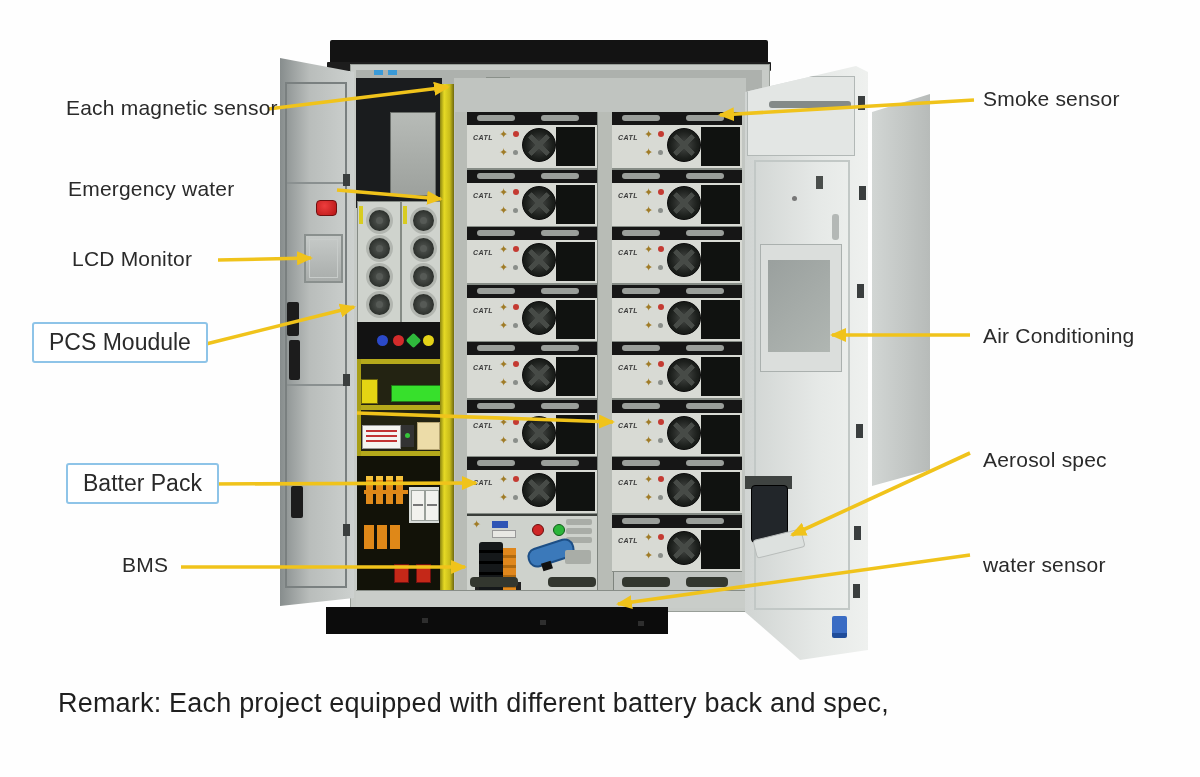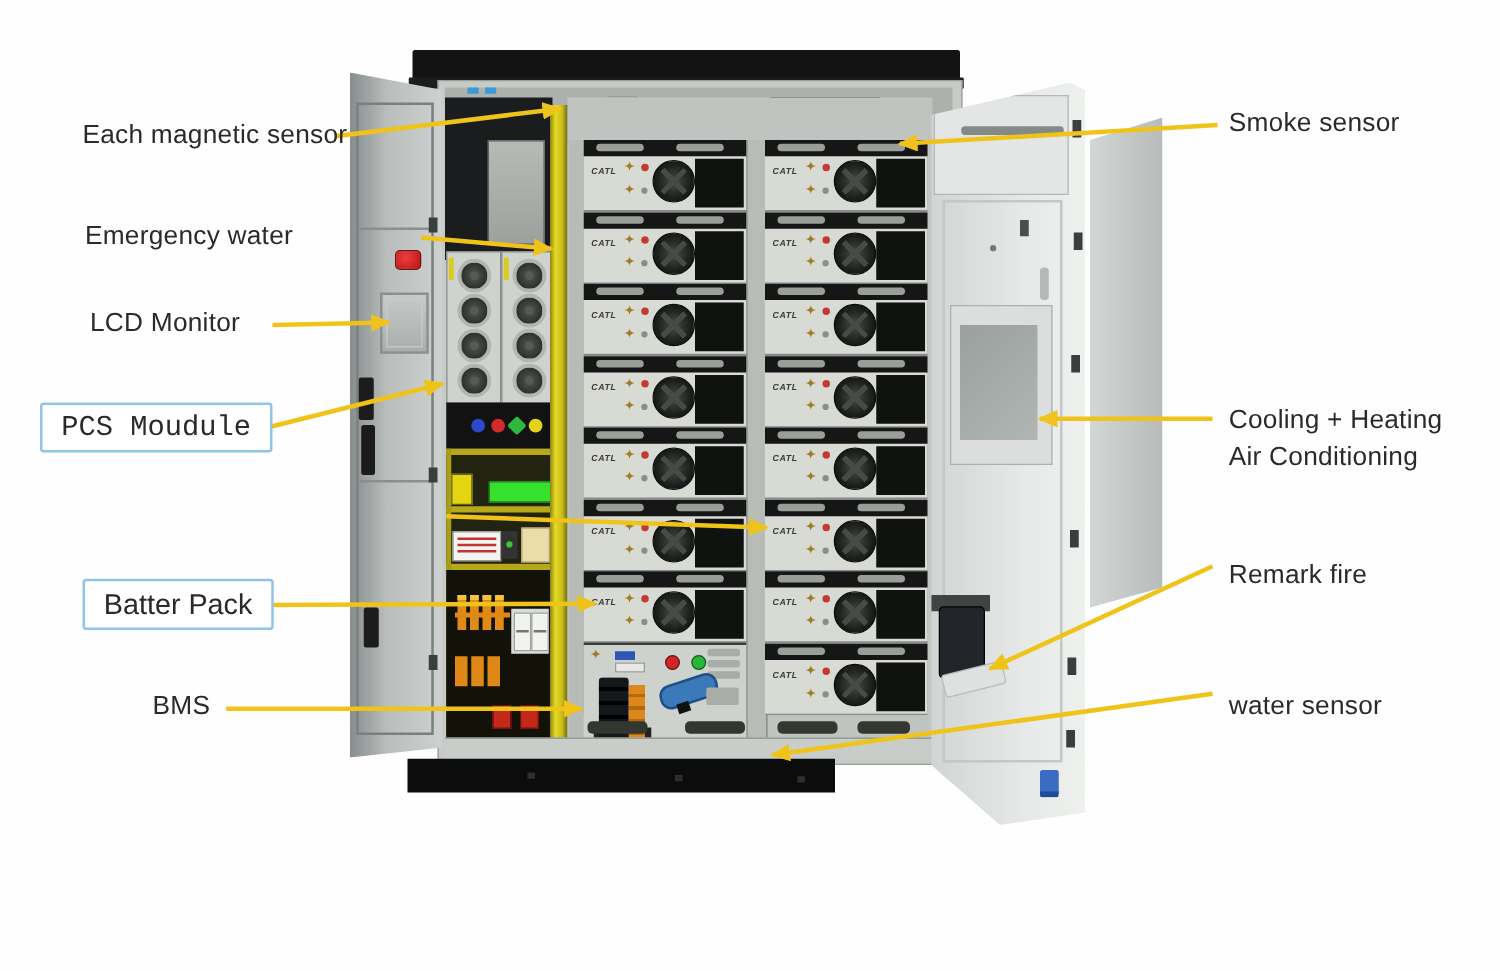--- a/index.html
+++ b/index.html
@@ -482,26 +482,26 @@
     <line x1="181" y1="567" x2="465" y2="567" marker-end="url(#ah)"></line>
     <line x1="974" y1="100" x2="720" y2="115" marker-end="url(#ah)"></line>
     <line x1="970" y1="335" x2="832" y2="335" marker-end="url(#ah)"></line>
     <line x1="970" y1="453" x2="792" y2="535" marker-end="url(#ah)"></line>
     <line x1="970" y1="555" x2="618" y2="604" marker-end="url(#ah)"></line>
   </svg>
 
   <div class="lbl" style="left:66px;top:96px;">Each magnetic sensor</div>
   <div class="lbl" style="left:68px;top:177px;">Emergency water</div>
   <div class="lbl" style="left:72px;top:247px;">LCD Monitor</div>
-  <div class="lbl-box" style="left:32px;top:322px;font-family:Liberation Mono, monospace;">PCS Moudule</div>
+  <div class="lbl-box" style="left:32px;top:322px;">PCS Moudule</div>
   <div class="lbl-box" style="left:66px;top:463px;">Batter Pack</div>
   <div class="lbl" style="left:122px;top:553px;">BMS</div>
 
   <div class="lbl" style="left:983px;top:87px;">Smoke sensor</div>
   <div class="lbl" style="left:983px;top:321px;line-height:30px;">
-    <div>Cooling + Heating</div>
     <div>Air Conditioning</div>
   </div>
-  <div class="lbl" style="left:983px;top:448px;">Remark fire</div>
+  <div class="lbl" style="left:983px;top:448px;">Aerosol spec</div>
   <div class="lbl" style="left:983px;top:553px;">water sensor</div>
 
+  <div class="remark" style="left:58px;top:688px;">Remark: Each project equipped with different battery back and spec,</div>
 
 </div>
 
 </body></html>

